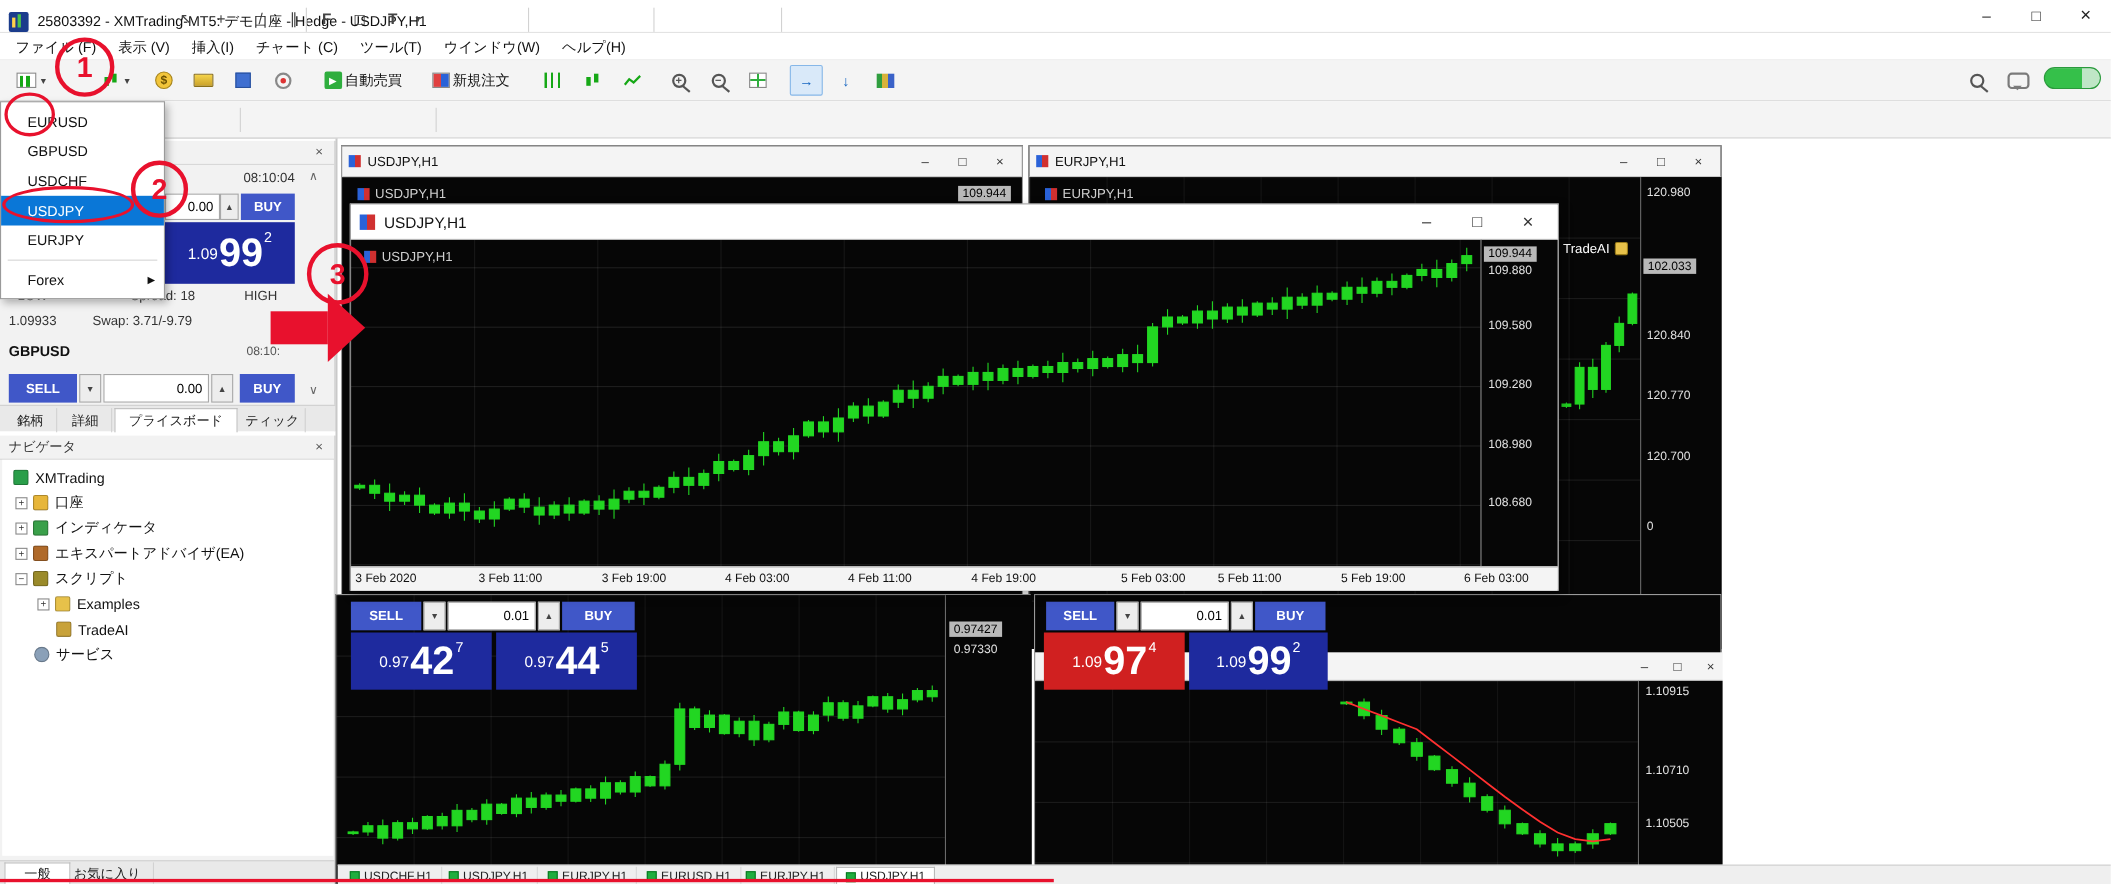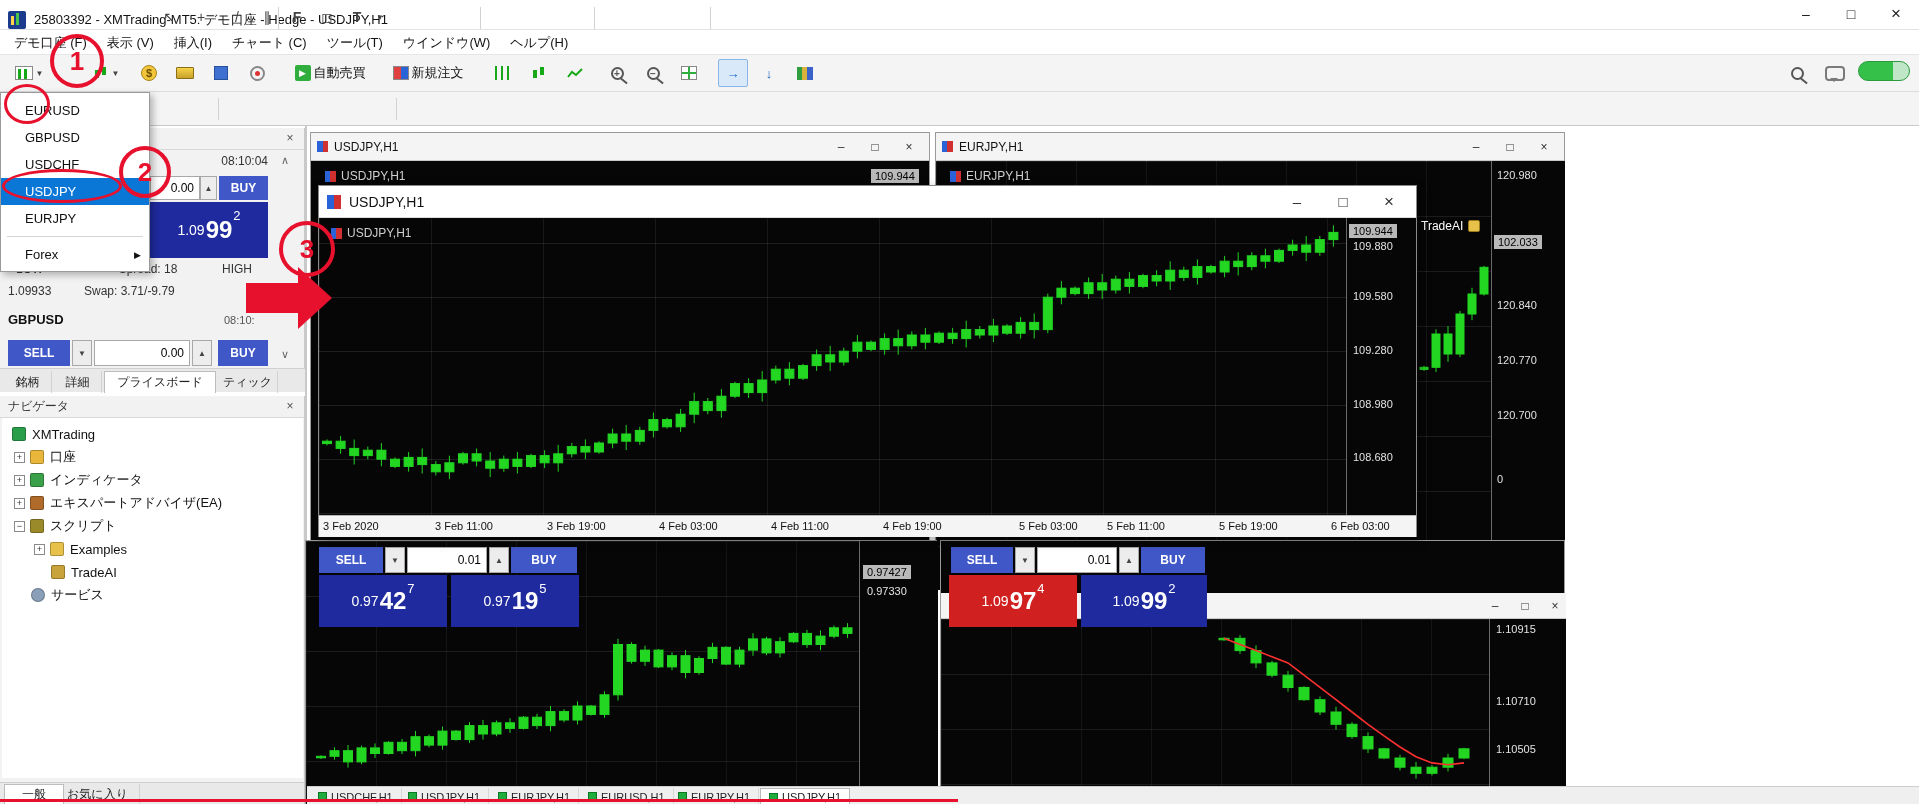--- a/index.html
+++ b/index.html
@@ -46,21 +46,21 @@
   .phead{height:22px;border-bottom:1px solid #d8d8d8;display:flex;align-items:center;padding:0 8px;font-size:12px;color:#333;position:relative}
   .pclose{position:absolute;right:6px;top:2px;width:16px;height:16px;display:flex;align-items:center;justify-content:center;color:#555;font-size:12px}
   .blue{background:#4057c8;color:#fff}
   .navy{background:#1e2a9e;color:#fff}
   .redbg{background:#d02020;color:#fff}
   .btn-sm{display:flex;align-items:center;justify-content:center;font-weight:bold;font-size:12px}
   .fld{background:#fff;border:1px solid #a8a8a8;display:flex;align-items:center;justify-content:flex-end;padding-right:5px;font-size:12px;color:#000}
   .spin{background:#ededed;border:1px solid #a8a8a8;display:flex;align-items:center;justify-content:center;font-size:8px;color:#444}
   .bigp{display:flex;align-items:center;justify-content:center;gap:1px}
   .bigp .p1{font-size:14px}
-  .bigp .p2{font-size:24px;font-weight:bold;line-height:1}
+  .bigp .p2{font-size:36px;font-weight:bold;line-height:1}
   .bigp .p3{font-size:13px;align-self:flex-start;margin-top:6px}
   .mwtab{position:absolute;top:2px;height:22px;display:flex;align-items:center;justify-content:center;font-size:12px;color:#222;border-right:1px solid #d2d2d2}
   .mwtab.act{background:#fff;border:1px solid #bdbdbd;border-bottom:none}
   .treerow{position:absolute;display:flex;align-items:center;font-size:13px;color:#111;height:20px}
   .tgl{width:11px;height:11px;border:1px solid #8a8a8a;background:#fff;font-size:9px;line-height:9px;text-align:center;margin-right:5px;color:#333;flex:none}
   .nicon{width:14px;height:14px;border-radius:2px;margin-right:6px;border:1px solid rgba(0,0,0,.25);flex:none}
   
   .chart{background:#060606}
   .grid1{background-image:linear-gradient(rgba(255,255,255,.10) 1px,transparent 1px),linear-gradient(90deg,rgba(255,255,255,.07) 1px,transparent 1px);background-size:112px 54px;background-position:0 25px}
   .grid2{background-image:linear-gradient(rgba(255,255,255,.09) 1px,transparent 1px),linear-gradient(90deg,rgba(255,255,255,.06) 1px,transparent 1px);background-size:70px 55px}
@@ -100,21 +100,21 @@
       <span>–</span>
     </div>
   <div class="abs wc" style="left:1829px;top:0">
       <span>□</span>
     </div>
   <div class="abs wc" style="left:1874px;top:0;font-size:17px">
       <span>×</span>
     </div>
 
   <div class="abs menubar" style="padding-left:4px">
-    <span class="mi">デモ口座 (F)</span><span class="mi">表示 (V)</span><span class="mi">挿入(I)</span><span class="mi">チャート (C)</span><span class="mi">ツール(T)</span><span class="mi">ウインドウ(W)</span><span class="mi">ヘルプ(H)</span>
+    <span class="mi">ファイル (F)</span><span class="mi">表示 (V)</span><span class="mi">挿入(I)</span><span class="mi">チャート (C)</span><span class="mi">ツール(T)</span><span class="mi">ウインドウ(W)</span><span class="mi">ヘルプ(H)</span>
   </div>
 
   <div class="abs toolbar"></div>
   <div class="tbtn" style="left:6px;top:59px;width:46px">
       <span class="ncic"></span>
       <span style="font-size:8px;color:#444">▼</span>
     </div>
   <div class="tbtn" style="left:84px;top:59px;width:44px">
       <span class="cdic"></span>
       <span style="font-size:8px;color:#444">▼</span>
@@ -478,21 +478,21 @@
         <span>▲</span>
       </div>
     <div class="abs blue btn-sm" style="left:205px;top:6px;width:66px;height:26px">BUY</div>
     <div class="abs navy bigp" style="left:13px;top:34px;width:128px;height:52px">
       <span class="p1">0.97</span>
         <span class="p2">42</span>
         <span class="p3">7</span>
     </div>
     <div class="abs navy bigp" style="left:145px;top:34px;width:128px;height:52px">
       <span class="p1">0.97</span>
-        <span class="p2">19</span>
+        <span class="p2">44</span>
         <span class="p3">5</span>
     </div>
   </div>
 
   <div class="mdiwin chart" style="left:940px;top:540px;width:625px;height:264px">
     <div class="abs" style="left:0;top:52px;width:625px;height:26px;background:#f4f4f4;border-bottom:1px solid #c9c9c9">
       <span class="mwc abs" style="left:540px;top:2px">
           <span>–</span>
         </span>
       <span class="mwc abs" style="left:570px;top:2px">

